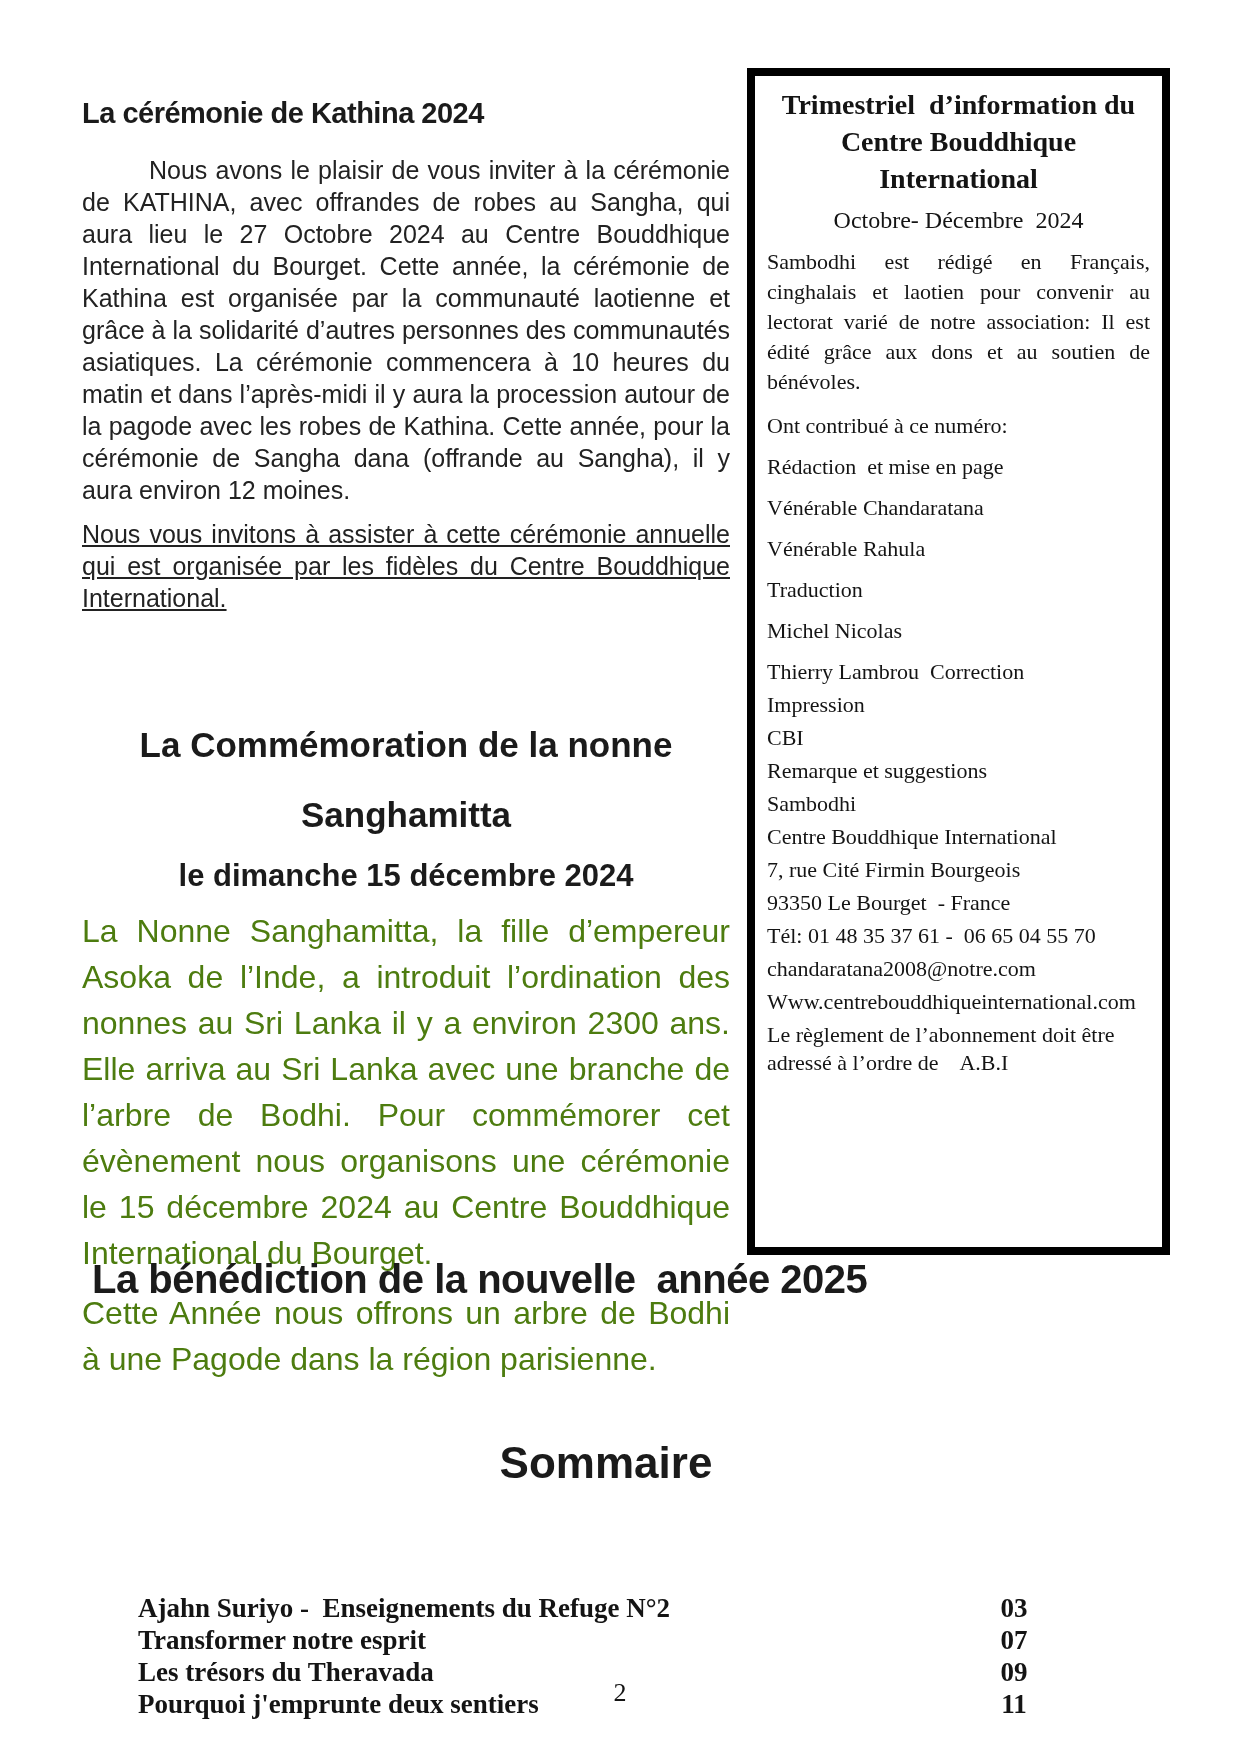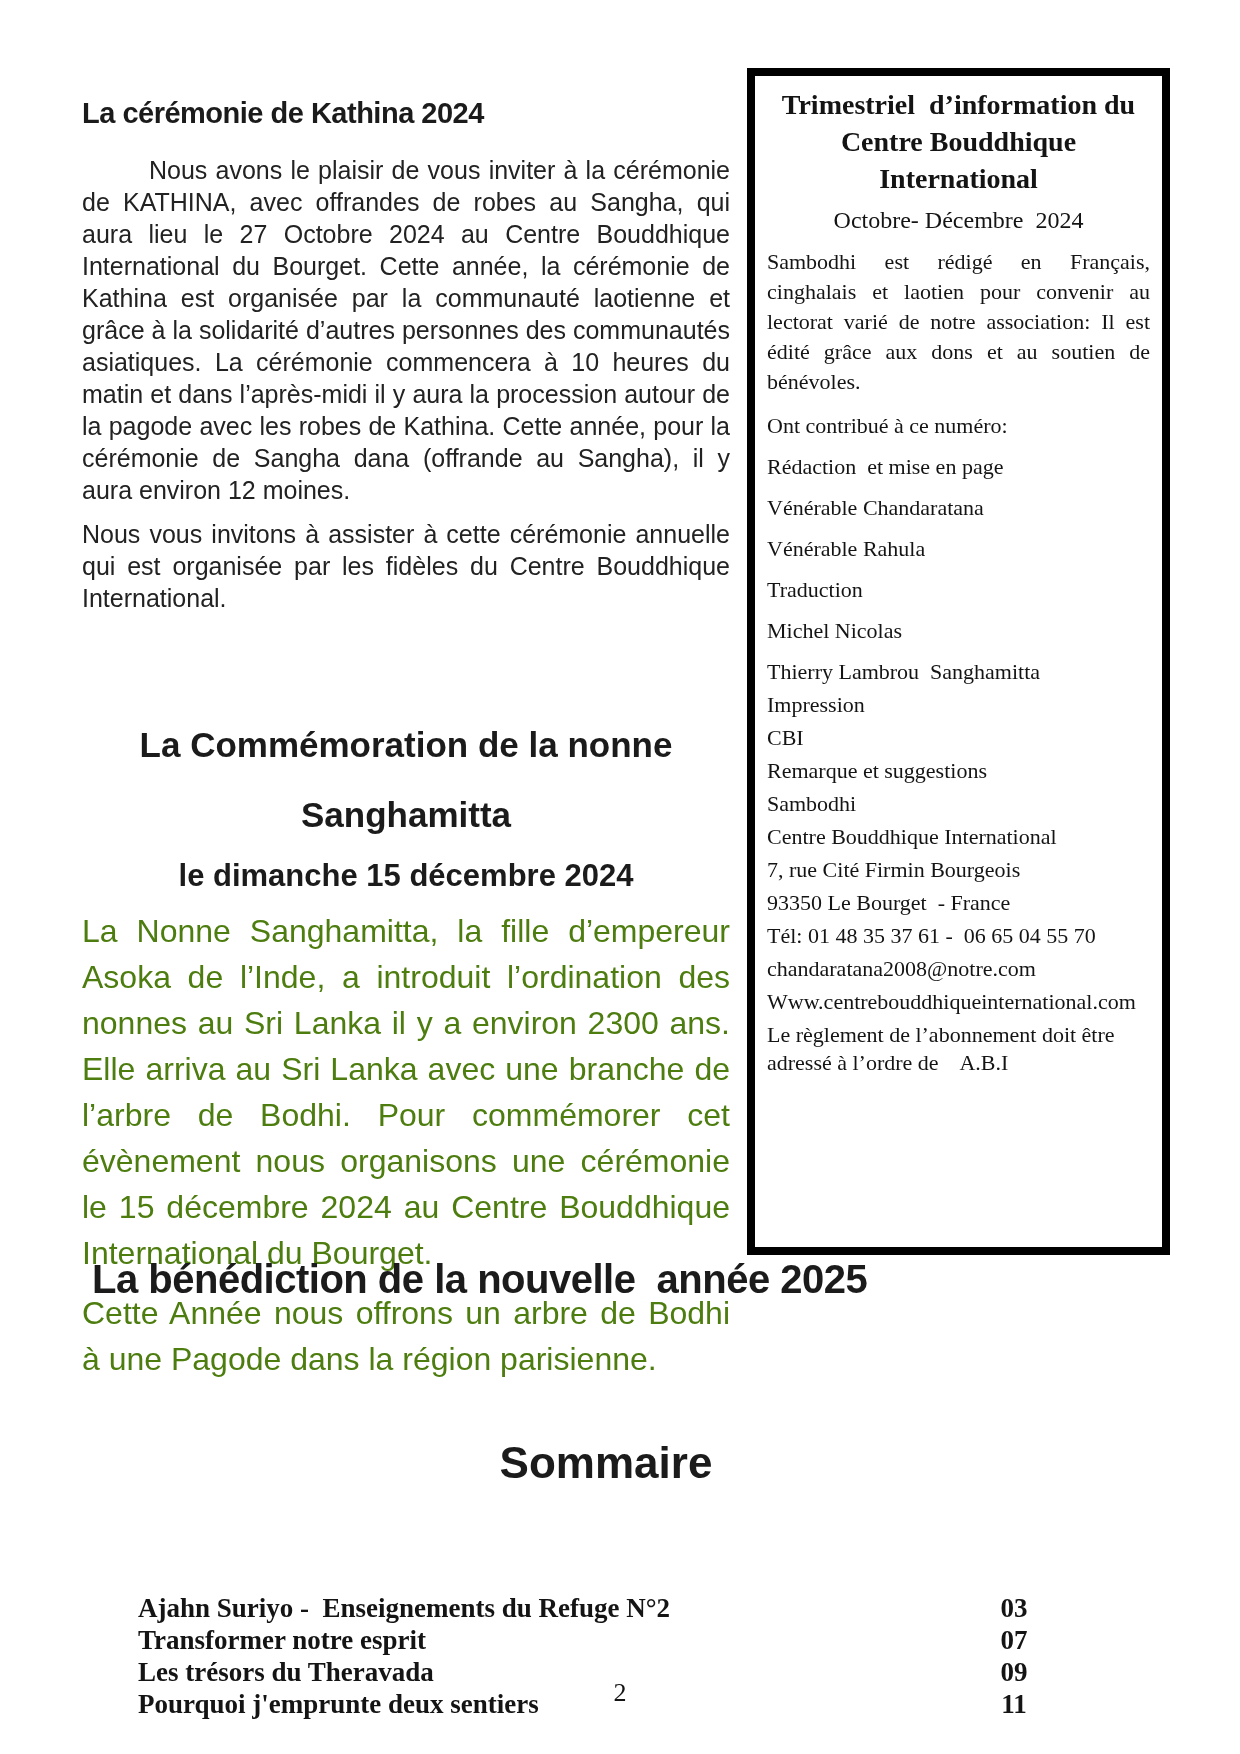--- a/index.html
+++ b/index.html
@@ -16,21 +16,21 @@
   }
 
   
   .sec-kathina { position: absolute; left: 82px; top: 92px; width: 648px; }
   .kathina-title {
     font-size: 29px; line-height: 42px; font-weight: bold;
     letter-spacing: -0.5px; margin-bottom: 20px; color: #1b1b1b;
   }
   .body-sans { font-size: 25px; line-height: 32px; text-align: justify; color: #222; }
   .p-indent { text-indent: 67px; }
-  .p-gap { margin-top: 12px; }
+  .p-gap { margin-top: 12px; text-decoration: underline; }
 
   
   .side-box {
     position: absolute; left: 747px; top: 68px;
     width: 423px; height: 1187px;
     border: 8px solid #000;
     padding: 10px 12px;
     font-family: "Liberation Serif", serif;
     color: #141414;
   }
@@ -102,21 +102,21 @@
     <div class="box-title-line">Centre Bouddhique</div>
     <div class="box-title-line">International</div>
     <div class="box-period">Octobre- Décembre  2024</div>
     <div class="box-desc">Sambodhi est rédigé en Français, cinghalais et laotien pour convenir au lectorat varié de notre association: Il est édité grâce aux dons et au soutien de bénévoles.</div>
     <div class="contrib gap-first">Ont contribué à ce numéro:</div>
     <div class="contrib gap-a">Rédaction  et mise en page</div>
     <div class="contrib gap-a">Vénérable Chandaratana</div>
     <div class="contrib gap-a">Vénérable Rahula</div>
     <div class="contrib gap-a">Traduction</div>
     <div class="contrib gap-a">Michel Nicolas</div>
-    <div class="contrib gap-a">Thierry Lambrou  Sanghamitta</div>
+    <div class="contrib gap-a">Thierry Lambrou  Correction</div>
     <div class="contrib gap-b">Impression</div>
     <div class="contrib gap-b">CBI</div>
     <div class="contrib gap-b">Remarque et suggestions</div>
     <div class="contrib gap-b">Sambodhi</div>
     <div class="contrib gap-b">Centre Bouddhique International</div>
     <div class="contrib gap-b">7, rue Cité Firmin Bourgeois</div>
     <div class="contrib gap-b">93350 Le Bourget  - France</div>
     <div class="contrib gap-b">Tél: 01 48 35 37 61 -  06 65 04 55 70</div>
     <div class="contrib gap-b">chandaratana2008@notre.com</div>
     <div class="contrib gap-b">Www.centrebouddhiqueinternational.com</div>

